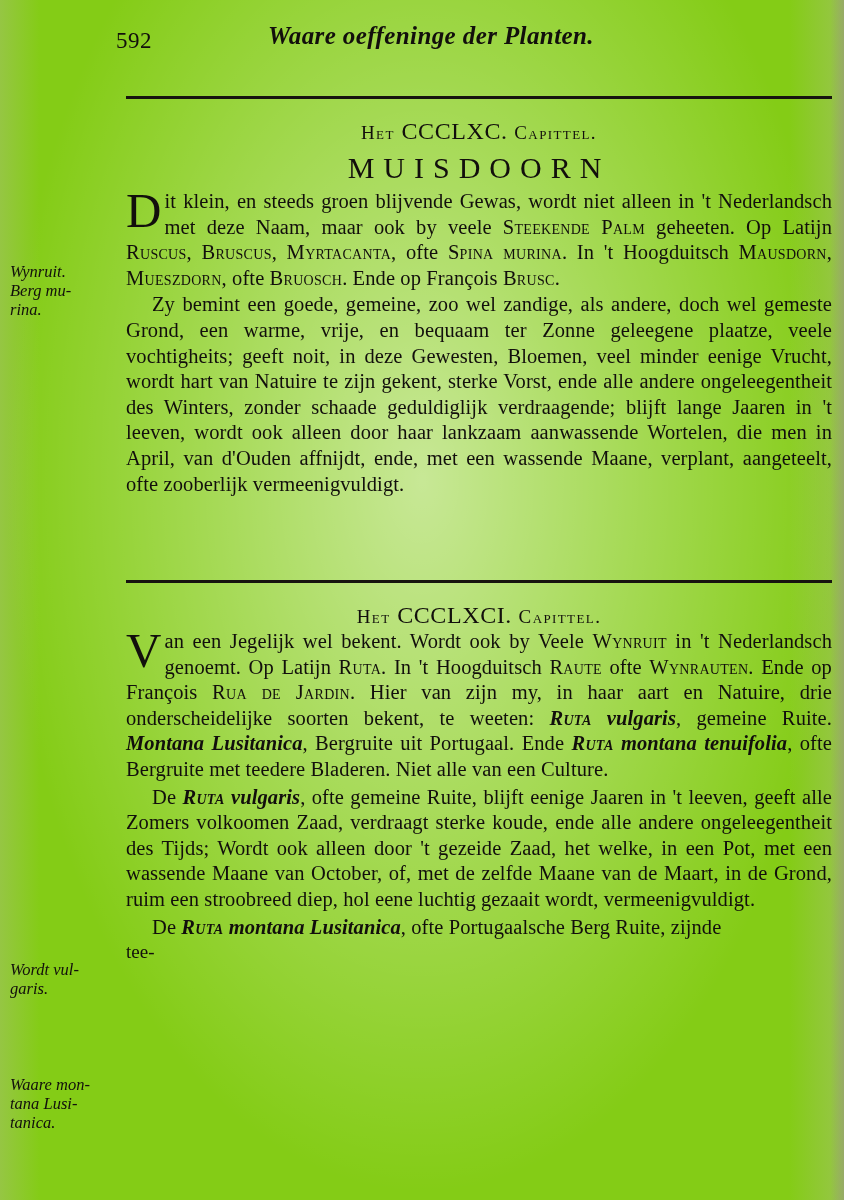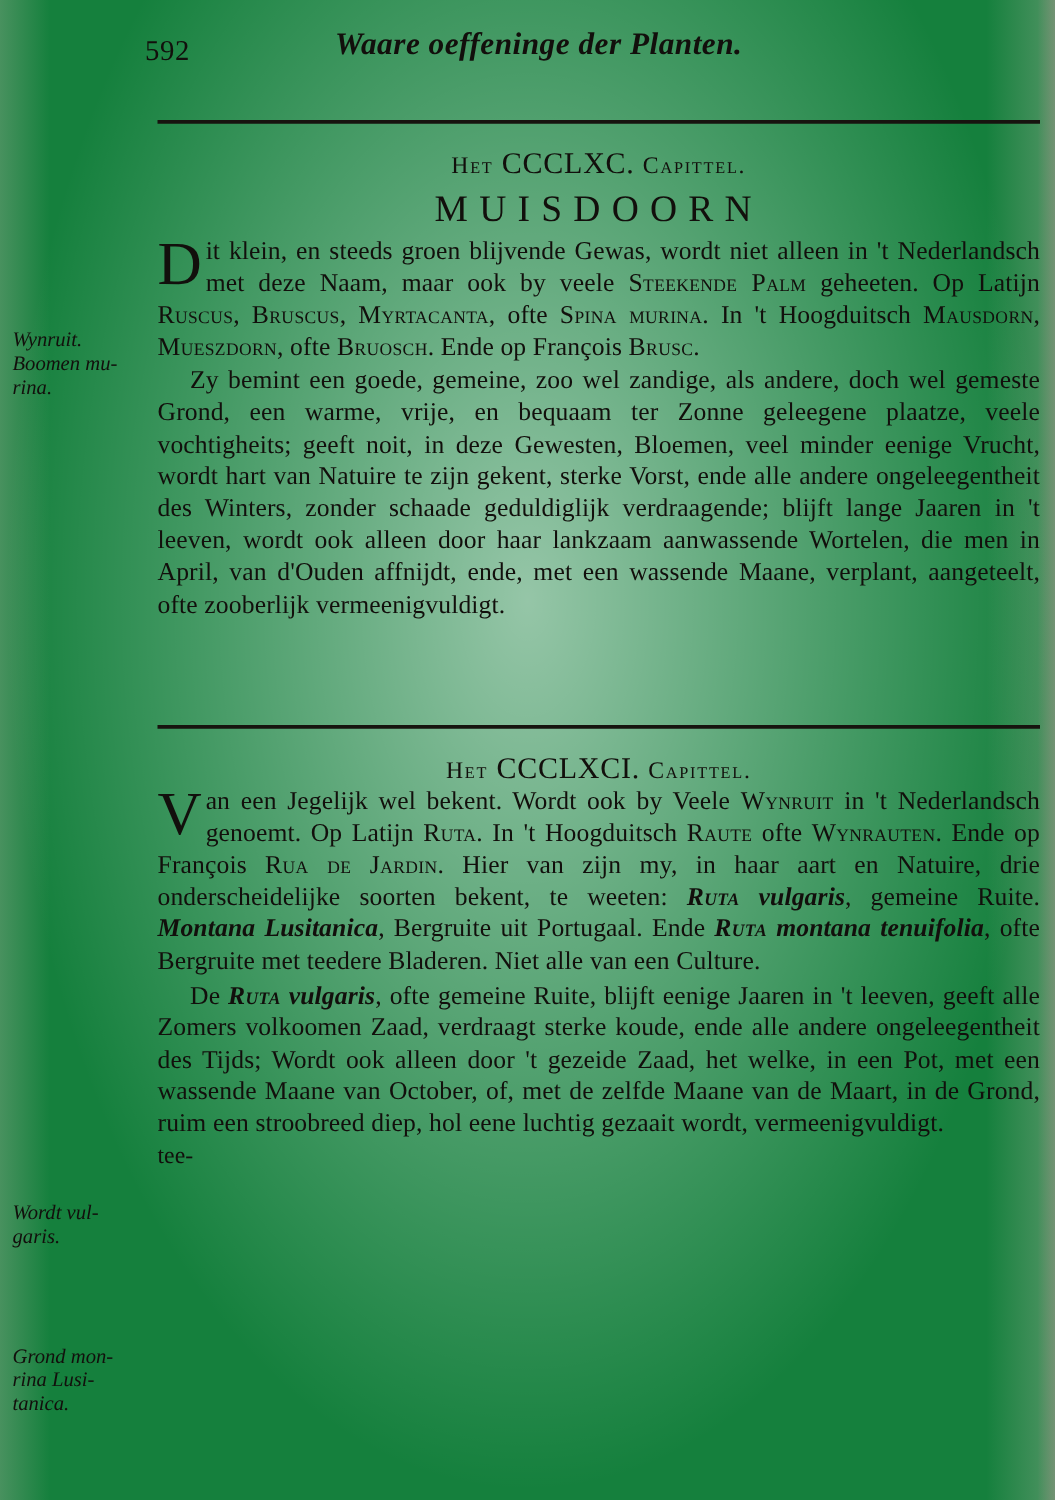--- a/index.html
+++ b/index.html
@@ -11,21 +11,21 @@
     width: 844px;
     height: 1200px;
     position: relative;
     overflow: hidden;
     font-family: "Liberation Serif", serif;
     color: #120f0c;
   }
   .page {
     position: absolute;
     inset: 0;
-    background: #15803d;
+    background: #84cc16;
   }
   
   .page::before {
     content: "";
     position: absolute;
     inset: 0;
     background:
       radial-gradient(ellipse at 50% 40%, rgba(255,255,255,0.55) 0%, rgba(255,255,255,0) 70%),
       linear-gradient(90deg, rgba(190,185,172,0.30) 0px, rgba(190,185,172,0.0) 40px),
       linear-gradient(270deg, rgba(190,185,172,0.35) 0px, rgba(190,185,172,0.0) 55px);
@@ -145,32 +145,32 @@
   <div class="running-head">
     <div class="folio">592</div>
     <div class="head-title">Waare oeffeninge der Planten.</div>
   </div>
 
   <div class="rule r1"></div>
   <div class="rule r2"></div>
 
   <div class="col-marg" style="top: 262px;">
     <div>Wynruit.</div>
-    <div>Boomen mu-</div>
+    <div>Berg mu-</div>
     <div>rina.</div>
   </div>
 
   <div class="col-marg" style="top: 960px;">
     <div>Wordt vul-</div>
     <div>garis.</div>
   </div>
 
   <div class="col-marg" style="top: 1075px;">
-    <div>Grond mon-</div>
-    <div>rina Lusi-</div>
+    <div>Waare mon-</div>
+    <div>tana Lusi-</div>
     <div>tanica.</div>
   </div>
 
   <div class="body" style="top: 118px;">
     <div class="chaptitle">
       <span class="sc">Het</span>
       <span>CCCLXC.</span>
       <span class="sc">Capittel.</span>
     </div>
     <div class="chapname">MUISDOORN</div>
@@ -187,16 +187,19 @@
       <span class="sc">Het</span>
       <span>CCCLXCI.</span>
       <span class="sc">Capittel.</span>
     </div>
     <p class="para">
       <span class="dropcap">V</span><span>an een Jegelijk wel bekent. Wordt ook by Veele <span class="sc">Wynruit</span> in 't Nederlandsch genoemt. Op Latijn <span class="sc">Ruta</span>. In 't Hoogduitsch <span class="sc">Raute</span> ofte <span class="sc">Wynrauten</span>. Ende op François <span class="sc">Rua de Jardin</span>. Hier van zijn my, in haar aart en Natuire, drie onderscheidelijke soorten bekent, te weeten: <span class="bit"><span class="sc">Ruta</span> vulgaris</span>, gemeine Ruite. <span class="bit">Montana Lusitanica</span>, Bergruite uit Portugaal. Ende <span class="bit"><span class="sc">Ruta</span> montana tenuifolia</span>, ofte Bergruite met teedere Bladeren. Niet alle van een Culture.</span>
     </p>
     <p class="para indent" style="margin-top:2px;">
       <span>De <span class="bit"><span class="sc">Ruta</span> vulgaris</span>, ofte gemeine Ruite, blijft eenige Jaaren in 't leeven, geeft alle Zomers volkoomen Zaad, verdraagt sterke koude, ende alle andere ongeleegentheit des Tijds; Wordt ook alleen door 't gezeide Zaad, het welke, in een Pot, met een wassende Maane van October, of, met de zelfde Maane van de Maart, in de Grond, ruim een stroobreed diep, hol eene luchtig gezaait wordt, vermeenigvuldigt.</span>
     </p>
+    <p class="para indent" style="margin-top:2px;">
+      <span>De <span class="bit"><span class="sc">Ruta</span> montana Lusitanica</span>, ofte Portugaalsche Berg Ruite, zijnde</span>
+    </p>
     <div class="catchword">tee-</div>
   </div>
 
 </div>
 
 </body></html>

